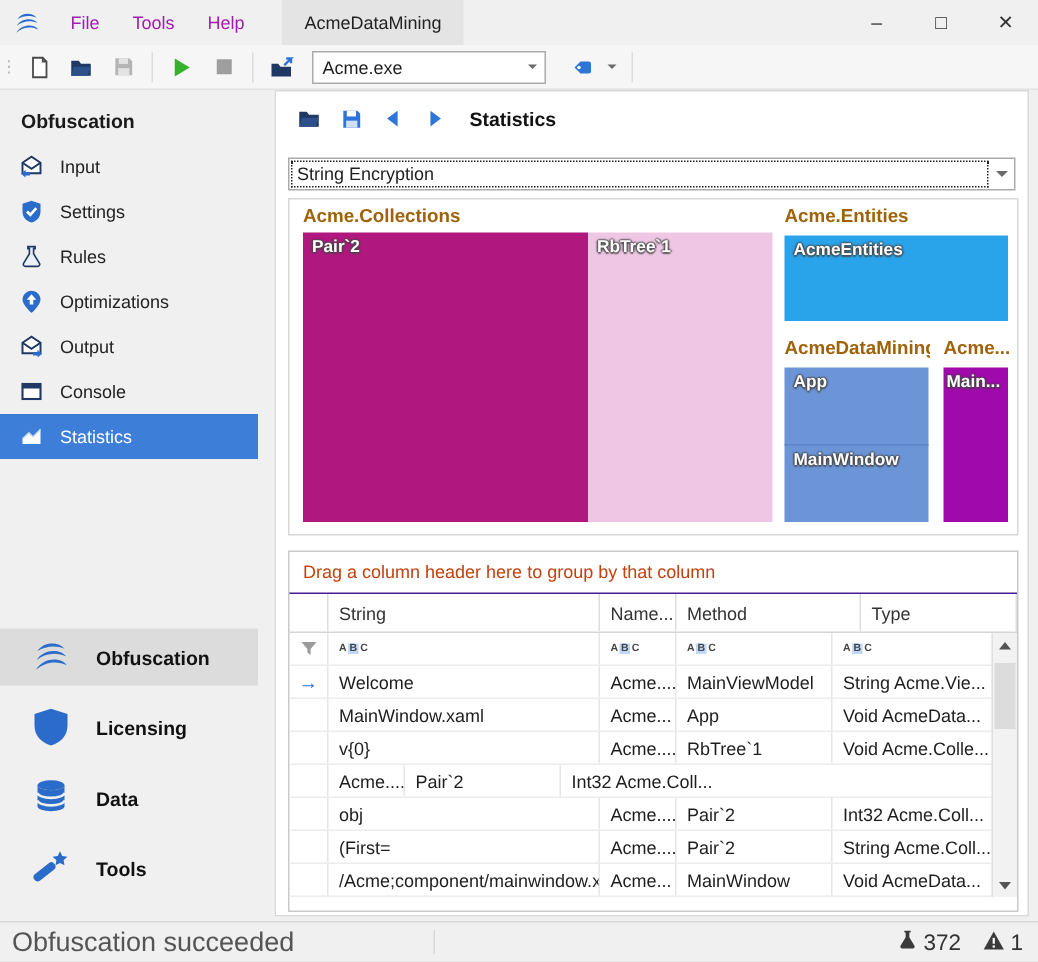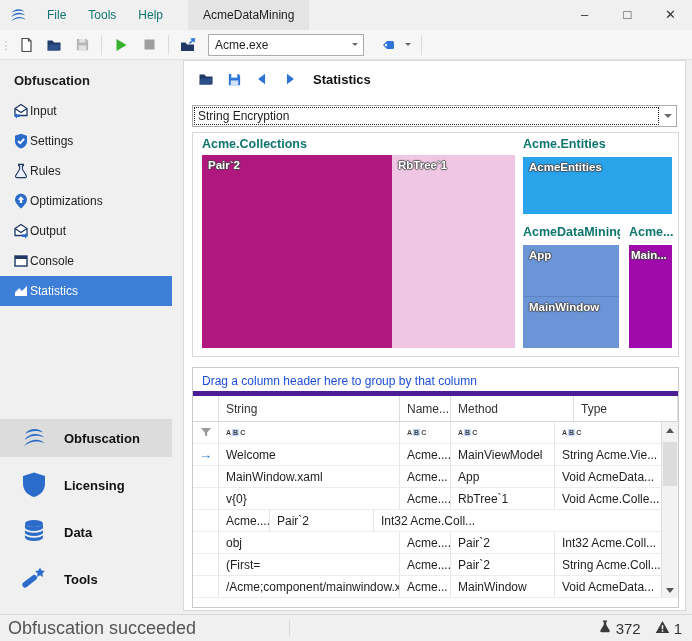--- a/index.html
+++ b/index.html
@@ -3,21 +3,21 @@
 <meta charset="utf-8">
 <style>
   * { margin:0; padding:0; box-sizing:border-box; }
   html,body { width:692px; height:641px; }
   body { font-family:"Liberation Sans", sans-serif; font-size:12px; color:#1e1e1e; background:#f0f0f0; overflow:hidden; }
   .window { position:relative; width:692px; height:641px; background:#f0f0f0; outline:1px solid #b5b5b5; }
 
   
   .titlebar { position:absolute; top:0; left:0; right:0; height:30px; display:flex; align-items:center; }
   .logo { margin:0 8px 0 8px; display:flex; }
-  .menu-item { padding:0 11px; height:30px; line-height:30px; color:#0f766e; cursor:default; }
+  .menu-item { padding:0 11px; height:30px; line-height:30px; color:#a21caf; cursor:default; }
   .doc-tab { margin-left:14px; background:#e4e4e4; height:30px; line-height:30px; padding:0 15px; color:#222; }
   .win-controls { margin-left:auto; display:flex; }
   .win-btn { width:43px; height:30px; text-align:center; line-height:30px; font-size:13px; color:#333; }
 
   
   .toolbar { position:absolute; top:30px; left:0; right:0; height:30px; background:#f6f6f6; border-bottom:1px solid #e2e2e2; display:flex; align-items:center; }
   .grip { color:#b3b3b3; font-size:11px; letter-spacing:0; width:12px; text-align:center; line-height:10px; }
   .tbtn { width:28px; height:26px; display:flex; align-items:center; justify-content:center; }
   .tsep { width:1px; height:20px; background:#dcdcdc; margin:0 5px; }
   .combo, .tb-combo { border:1px solid #ababab; background:#fff; height:22px; display:flex; align-items:center; }
@@ -27,46 +27,46 @@
   .tri-down { width:0; height:0; border-left:4px solid transparent; border-right:4px solid transparent; border-top:4px solid #6b6b6b; }
   .tri-down.sm { border-left-width:3px; border-right-width:3px; border-top-width:3px; }
 
   
   .sidebar { position:absolute; top:60px; left:0; width:216px; bottom:27px; background:#f0f0f0; }
   .sb-header { height:24px; margin-top:8px; display:flex; align-items:center; padding:0 12px 0 14px; font-weight:bold; font-size:13px; color:#1a1a1a; }
   .sb-collapse { margin-left:auto; color:#555; font-size:13px; }
   .sb-items { margin-top:4px; }
   .sb-item { height:30px; width:172px; display:flex; align-items:center; padding-left:13px; color:#222; }
   .sb-item .icon { width:17px; display:flex; }
-  .sb-item .lbl { }
+  .sb-item .lbl { margin-left:10px; }
   .sb-item.selected { background:#3d7ed9; color:#fff; }
   .nav-area { position:absolute; left:0; bottom:16px; }
   .nav-item { width:172px; height:38px; display:flex; align-items:center; padding-left:20px; margin-top:9px; font-weight:bold; font-size:13px; color:#111; }
   .nav-item.selected { background:#dcdcdc; }
   .nav-item .lbl { margin-left:16px; }
 
   
   .main { position:absolute; left:183px; top:60px; width:503px; height:551px; background:#fff; border:1px solid #d9d9d9; }
   .panel-toolbar { height:36px; display:flex; align-items:center; padding-left:8px; }
   .ptbtn { width:28px; height:26px; display:flex; align-items:center; justify-content:center; }
   .panel-title { font-weight:bold; font-size:13px; margin-left:9px; color:#111; }
   .stat-combo { position:absolute; left:8px; right:8px; top:44px; }
   .stat-combo .txt { flex:1; height:18px; margin:1px; padding:1px 3px; border:1px dotted #222; line-height:14px; font-size:12px; white-space:nowrap; overflow:hidden; }
 
   
   .treemap { position:absolute; left:8px; top:71px; width:487px; height:225px; border:1px solid #d8d8d8; background:#fff; }
-  .tm-title { position:absolute; font-weight:bold; font-size:12.5px; color:#0f766e; white-space:nowrap; overflow:hidden; }
+  .tm-title { position:absolute; font-weight:bold; font-size:12.5px; color:#a16207; white-space:nowrap; overflow:hidden; }
   .tm-cell { position:absolute; overflow:hidden; }
   .tm-label { display:inline-block; padding:4px 6px; font-weight:bold; font-size:11.5px; color:#fff; white-space:nowrap;
     text-shadow:-1px 0 1px rgba(70,70,70,.85), 1px 0 1px rgba(70,70,70,.85), 0 -1px 1px rgba(70,70,70,.85), 0 1px 1px rgba(70,70,70,.85); }
   .tm-divider { border-top:1px solid #5c83c4; }
 
   
   .gridbox { position:absolute; left:8px; top:306px; width:487px; height:241px; border:1px solid #c9c9c9; background:#fff; }
-  .group-hint { height:28px; line-height:27px; padding-left:9px; color:#1d4ed8; border-bottom:5px solid #4c1d95; font-size:12px; }
+  .group-hint { height:28px; line-height:27px; padding-left:9px; color:#c2410c; border-bottom:1px solid #4c1d95; font-size:12px; }
   .grid-body { position:relative; }
   .g-row { display:flex; height:22px; border-bottom:1px solid #ececec; }
   .g-row.hdr { height:26px; border-bottom:1px solid #d6d6d6; }
   .gc { padding:0 0 0 7px; display:flex; align-items:center; white-space:nowrap; overflow:hidden; font-size:12px; color:#1e1e1e; border-right:1px solid #e6e6e6; }
   .hdr .gc { color:#333; border-right:1px solid #ddd; }
   .c0 { width:26px; justify-content:center; padding:0; }
   .c1 { width:181px; } .c2 { width:51px; } .c3 { width:104px; } .c4 { flex:1; border-right:none; }
   .cur-arrow { color:#2e75d9; font-size:13px; font-weight:bold; }
   .abc { font-size:7px; font-weight:bold; color:#444; display:inline-flex; align-items:center; }
   .abc b { background:#bfd8f7; padding:0 1px; margin:0 1px; font-weight:bold; }

